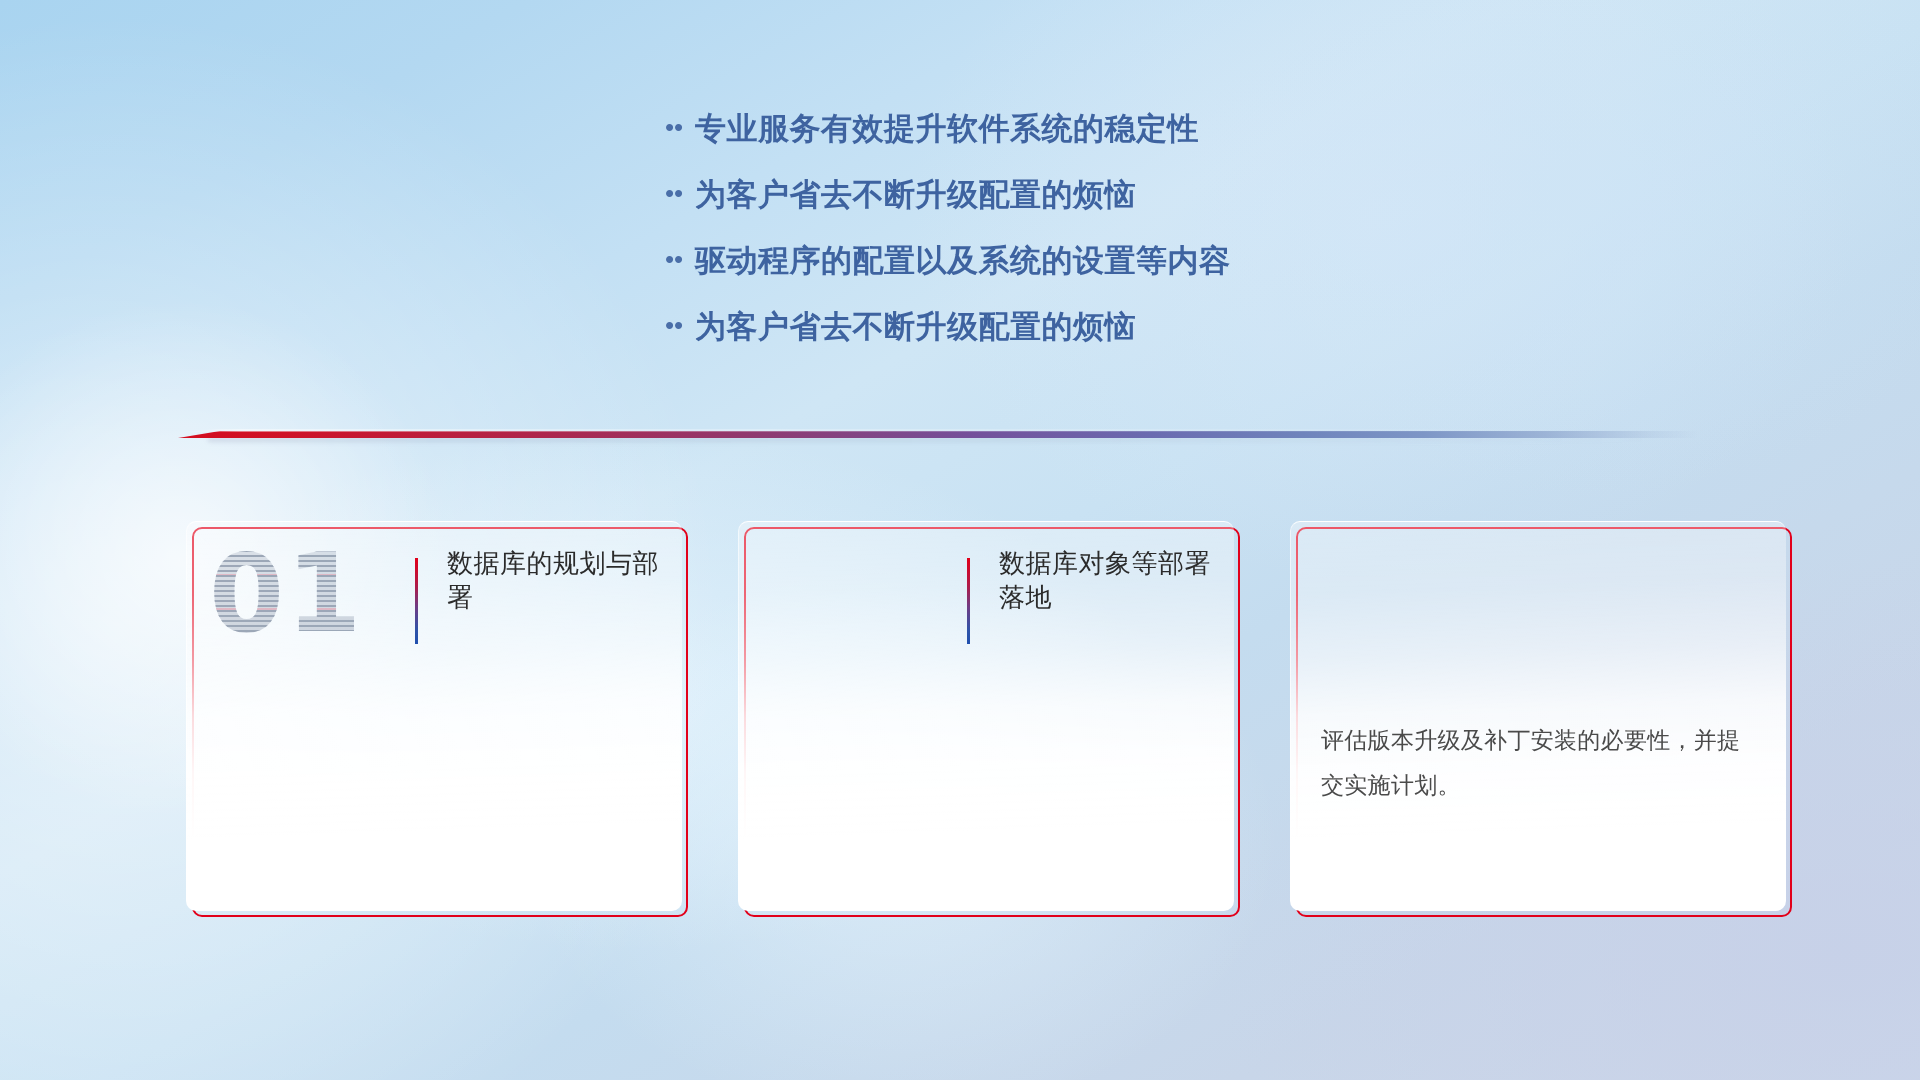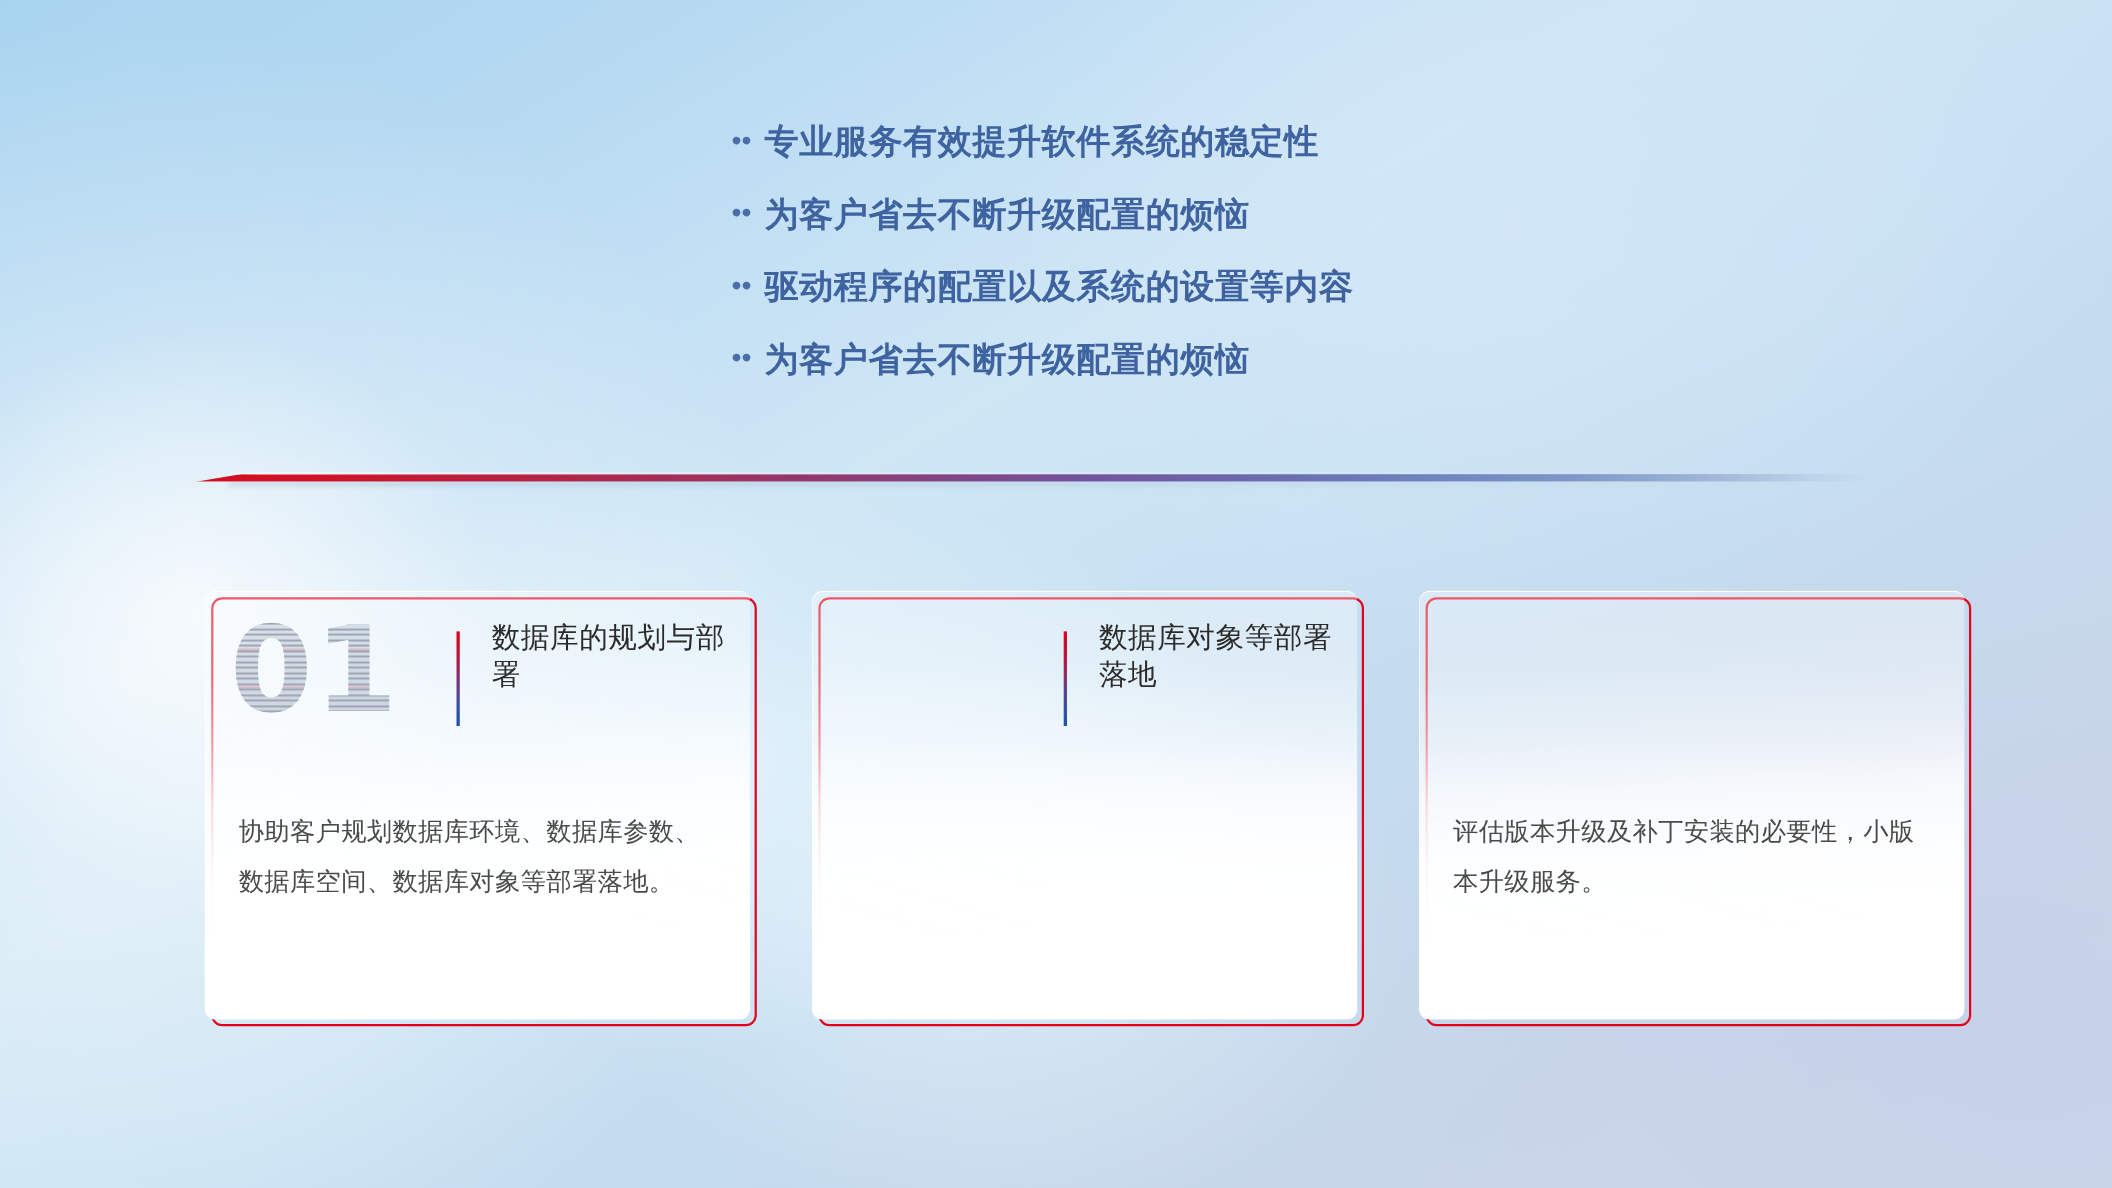--- a/index.html
+++ b/index.html
@@ -129,21 +129,20 @@
     left:186px; top:521px;
     width:1600px;
     display:flex;
     gap:56px;
   }
   .card {
     position:relative;
     width:496px;
     height:375px;
     flex:0 0 496px;
-    margin-top:16px;
   }
   .card-accent {
     position:absolute;
     left:6px; top:6px;
     width:496px; height:390px;
     border:2px solid #e2001a;
     border-radius:10px;
   }
   .card-body {
     position:absolute;
@@ -256,35 +255,34 @@
   <div class="cards">
 
     <div class="card">
       <div class="card-accent"></div>
       <div class="card-body">
         <div class="card-head">
           <div class="card-num">01</div>
           <div class="card-rule"></div>
           <div class="card-title">数据库的规划与部署</div>
         </div>
-        <div class="card-desc">协助客户规划数据库环境、数据库参数、数据库空间、数据库对象等部署落地。</div>
       </div>
     </div>
 
     <div class="card">
       <div class="card-accent"></div>
       <div class="card-body">
         <div class="card-head">
           <div class="card-rule"></div>
           <div class="card-title">数据库对象等部署落地</div>
         </div>
       </div>
     </div>
 
     <div class="card">
       <div class="card-accent"></div>
       <div class="card-body">
-        <div class="card-desc">评估版本升级及补丁安装的必要性，小版本升级服务。</div>
+        <div class="card-desc">评估版本升级及补丁安装的必要性，并提交实施计划。</div>
       </div>
     </div>
 
   </div>
 </div>
 
 </body></html>

